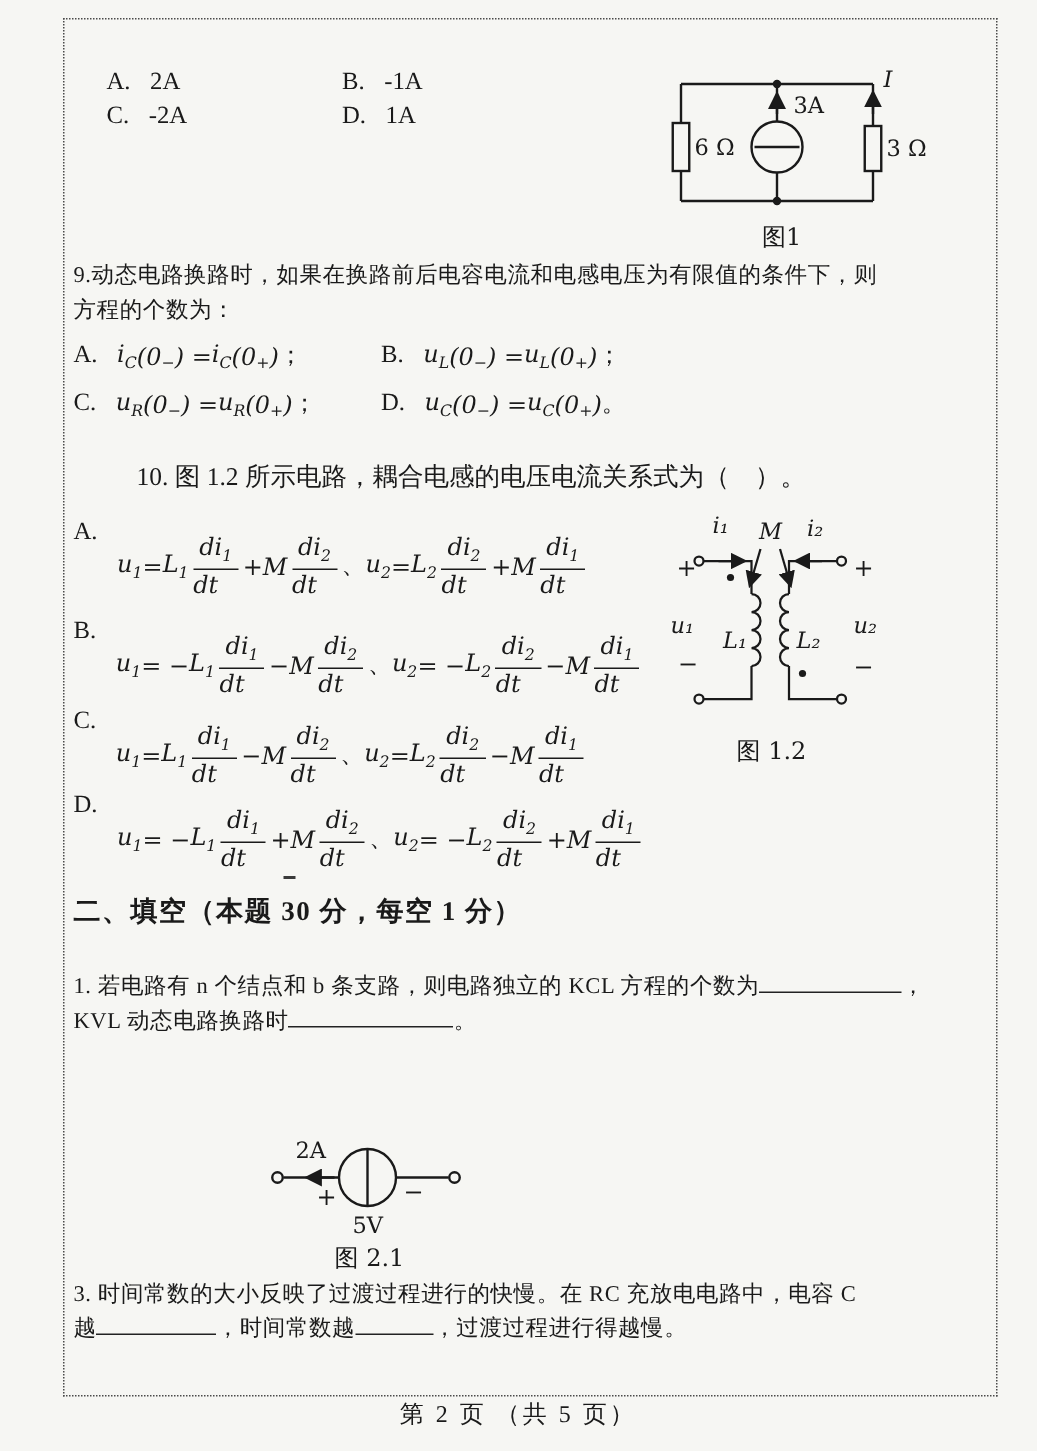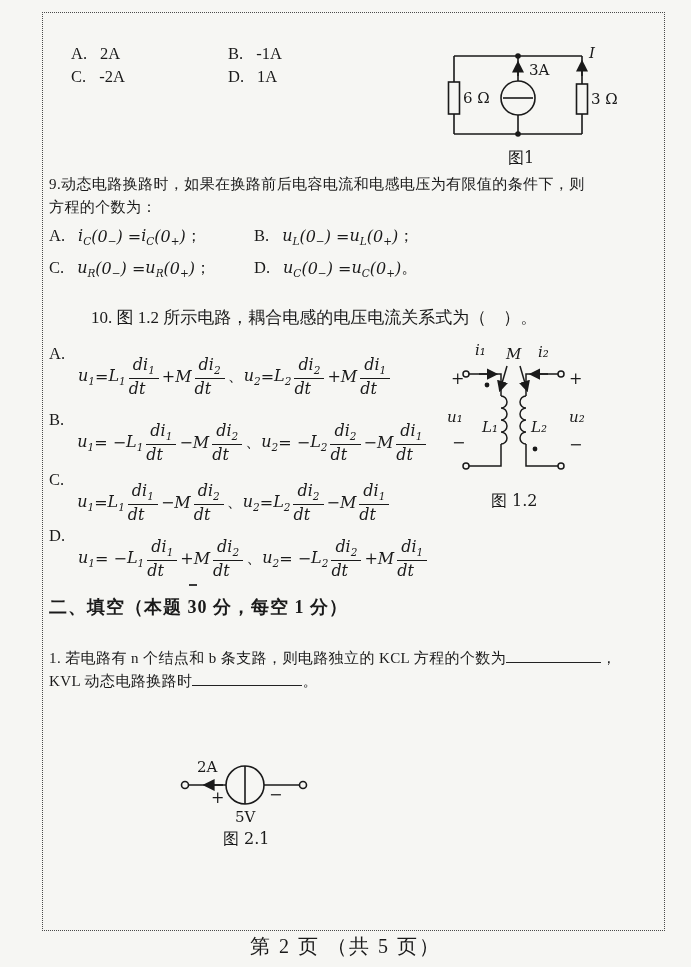--- a/index.html
+++ b/index.html
@@ -25,21 +25,21 @@
   .formula .mp{font-style:normal;font-family:"Liberation Serif",serif;}
   .formula sub{font-size:10.5px;font-style:italic;}
   .frac{display:inline-block;text-align:left;vertical-align:middle;margin:12px 3px;font-style:italic;line-height:1.12;}
   .fnum{display:block;border-bottom:1.3px solid #1a1a1a;padding:0 4px 1px;}
   .fden{display:block;padding-top:1px;}
   
   .blank{display:inline-block;border-bottom:1.4px solid #222;height:14px;vertical-align:baseline;}
   .artifact{position:absolute;border-top:2px solid #3a3a3a;width:8px;height:0;}
   .footer{
     position:absolute;left:0;top:933px;width:691px;text-align:center;
-    font-size:20px;letter-spacing:2px;
+    font-size:16px;letter-spacing:2px;
   }
   svg text{font-family:"DejaVu Serif","DejaVu Sans",serif;fill:#1a1a1a;}
   svg .var{font-style:italic;font-size:15px;}
   svg .val{font-style:normal;font-size:15px;}
   svg .cap{font-style:normal;font-size:16px;}
   svg .sign{font-style:normal;font-size:16px;}
 </style>
 </head>
 <body>
 
@@ -342,16 +342,17 @@
       <path d="M109,30 H144"></path>
       <circle cx="148" cy="30" r="3.5"></circle>
     </g>
     <text class="val" x="42" y="17">2A</text>
     <text class="sign" x="56" y="48">+</text>
     <text class="sign" x="114" y="45">−</text>
     <text class="val" x="80" y="67">5V</text>
     <text class="cap" x="68" y="89">图 2.1</text>
   </svg>
 
+  <div class="block cn" style="left:6px;top:839px;width:612px;"><span>3. 时间常数的大小反映了过渡过程进行的快慢。在 RC 充放电电路中，电容 C</span><br><span>越</span><span class="blank" style="width: 80px;"></span><span>，时间常数越</span><span class="blank" style="width: 52px;"></span><span>，过渡过程进行得越慢。</span></div>
 
 </div>
 
 <div class="footer">第 2 页 （共 5 页）</div>
 
 </body></html>

